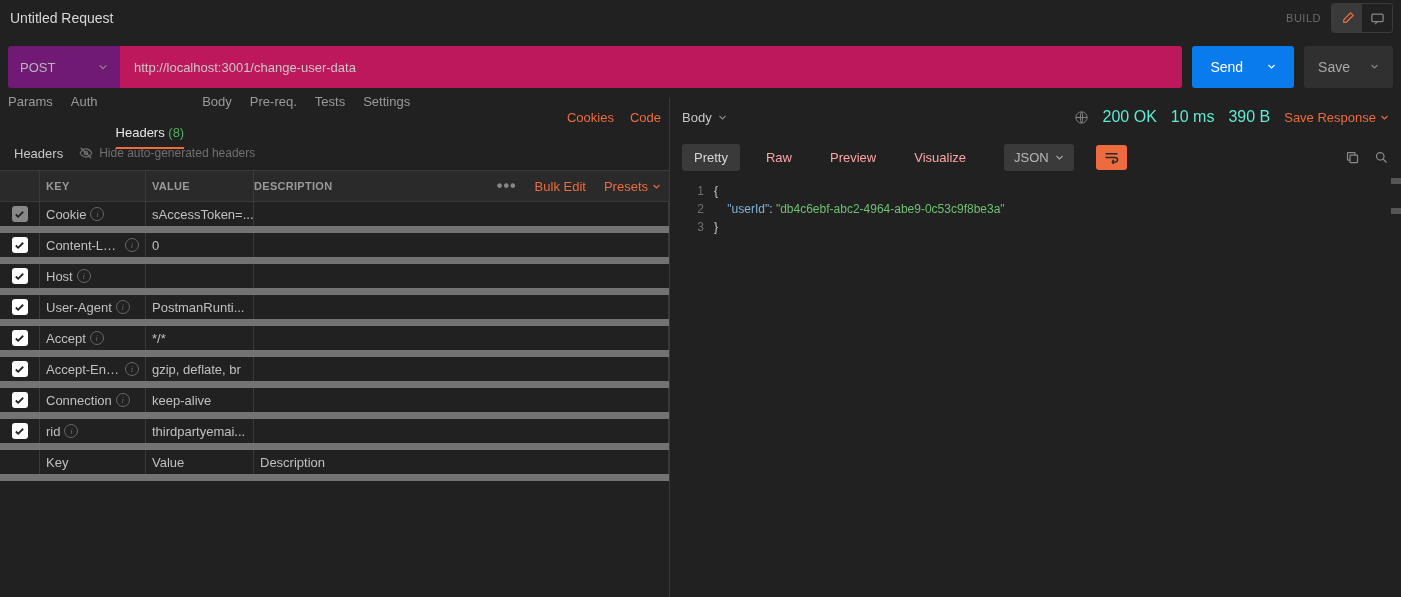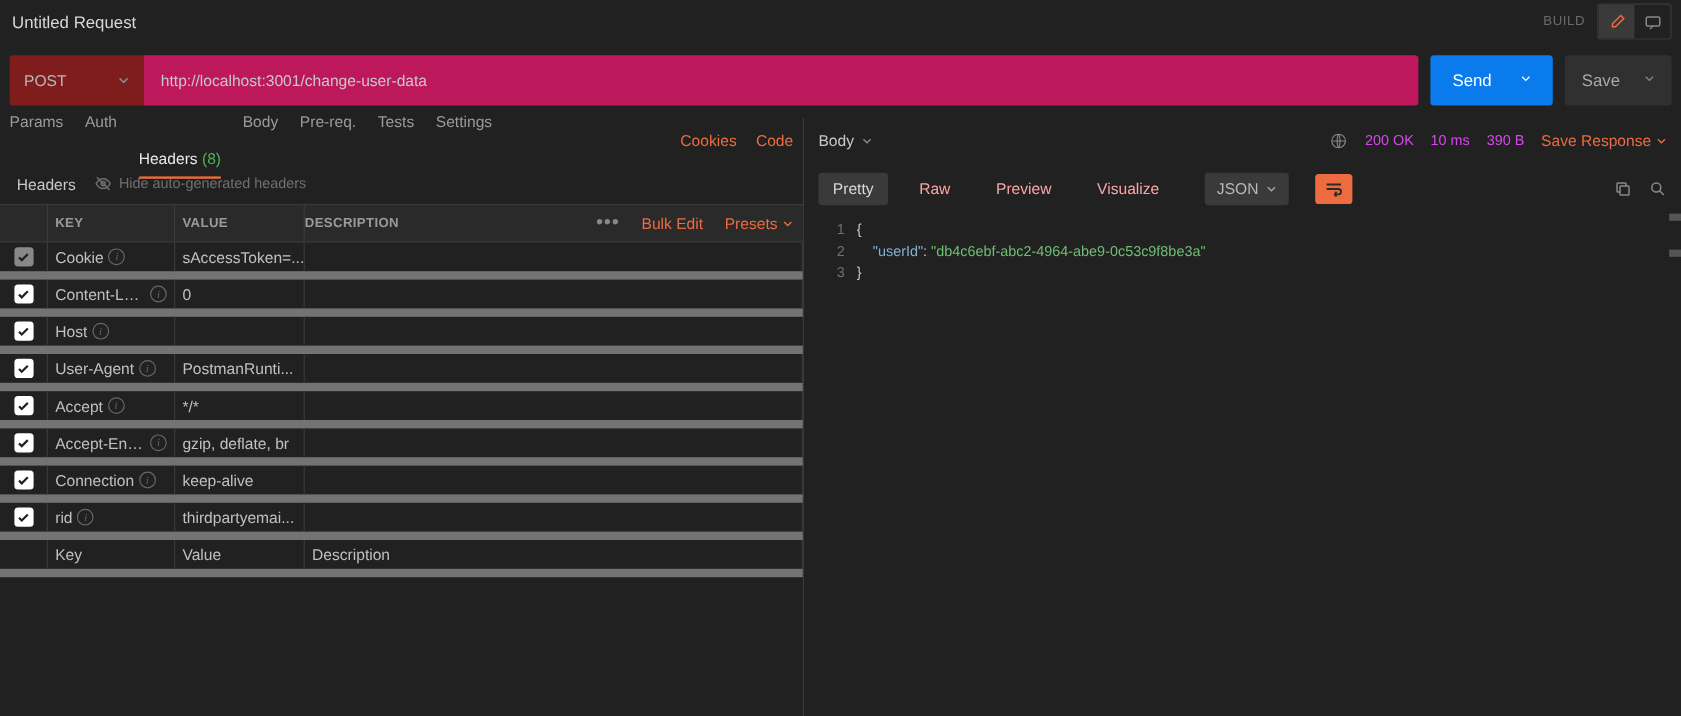--- a/index.html
+++ b/index.html
@@ -7,21 +7,21 @@
 
 .topbar { display: flex; align-items: center; justify-content: space-between; padding: 4px 8px; height: 36px; }
 .title { color: #d8d8d8; font-size: 14px; padding-left: 2px; }
 .topbar-right { display: flex; align-items: center; gap: 10px; }
 .build-label { color: #6b6b6b; font-size: 11px; letter-spacing: 0.5px; }
 .icon-group { display: flex; border: 1px solid #3a3a3a; border-radius: 3px; overflow: hidden; }
 .icon-btn { width: 30px; height: 28px; display: flex; align-items: center; justify-content: center; cursor: pointer; }
 .icon-btn.active { background: #3a3a3a; }
 
 .urlbar { display: flex; padding: 10px 8px; gap: 10px; align-items: stretch; height: 62px; }
-.method-select { width: 112px; background: #7f1d1d; border-radius: 3px 0 0 3px; display: flex; align-items: center; justify-content: space-between; padding: 0 12px; cursor: pointer; gap: 12px; }
+.method-select { width: 112px; background: #701a75; border-radius: 3px 0 0 3px; display: flex; align-items: center; justify-content: space-between; padding: 0 12px; cursor: pointer; gap: 12px; }
 .method-chevron { color: #888; }
 .url-input { flex: 1; background: #be185d; border: none; color: #c8c8c8; padding: 0 14px; font-size: 13px; border-radius: 0 3px 3px 0; outline: none; margin-left: -10px; }
 .send-btn { background: #097bed; color: #fff; border: none; border-radius: 3px; display: flex; align-items: center; padding: 0 18px; cursor: pointer; font-size: 14px; gap: 24px; }
 .send-chevron { font-size: 10px; }
 .save-btn { background: #303030; color: #a8a8a8; border: none; border-radius: 3px; display: flex; align-items: center; padding: 0 14px; cursor: pointer; font-size: 14px; gap: 20px; }
 
 .split { display: flex; height: calc(100% - 98px); }
 .left-pane { width: 670px; border-right: 1px solid #3a3a3a; display: flex; flex-direction: column; }
 .right-pane { flex: 1; display: flex; flex-direction: column; }
 
@@ -55,21 +55,21 @@
 .info-icon { display: inline-flex; width: 14px; height: 14px; border: 1px solid #666; border-radius: 50%; align-items: center; justify-content: center; font-size: 9px; color: #666; font-style: italic; font-family: serif; flex-shrink: 0; }
 .checkbox { width: 16px; height: 16px; border-radius: 3px; background: #fff; display: flex; align-items: center; justify-content: center; cursor: pointer; }
 .checkbox.disabled { background: #888; }
 .checkbox svg { width: 11px; height: 11px; }
 .placeholder { color: #606060; }
 
 .response-tabs-row { display: flex; align-items: center; justify-content: space-between; height: 38px; padding: 0 12px; }
 .body-dropdown { display: flex; align-items: center; gap: 6px; cursor: pointer; color: #c8c8c8; }
 .status-group { display: flex; align-items: center; gap: 14px; }
 .globe-icon { color: #888; cursor: pointer; display: flex; }
-.status-green { color: #d946ef; font-size: 12px; }
+.status-green { color: #5eead4; font-size: 16px; }
 .save-response { color: #ed6b3e; cursor: pointer; display: flex; align-items: center; gap: 4px; font-size: 13px; }
 
 .view-toolbar { display: flex; align-items: center; height: 42px; padding: 0 12px; justify-content: space-between; }
 .view-tabs { display: flex; align-items: center; gap: 14px; }
 .view-tab { padding: 6px 12px; border-radius: 3px; cursor: pointer; color: #fca5a5; }
 .view-tab.active { background: #3a3a3a; color: #d8d8d8; }
 .format-select { display: flex; align-items: center; gap: 6px; background: #3a3a3a; padding: 6px 10px; border-radius: 3px; cursor: pointer; margin-left: 12px; }
 .wrap-btn { background: #ed6b3e; padding: 6px 8px; border-radius: 3px; cursor: pointer; margin-left: 8px; display: flex; align-items: center; }
 .view-right { display: flex; gap: 14px; align-items: center; }
 .util-icon { color: #888; cursor: pointer; display: flex; }

